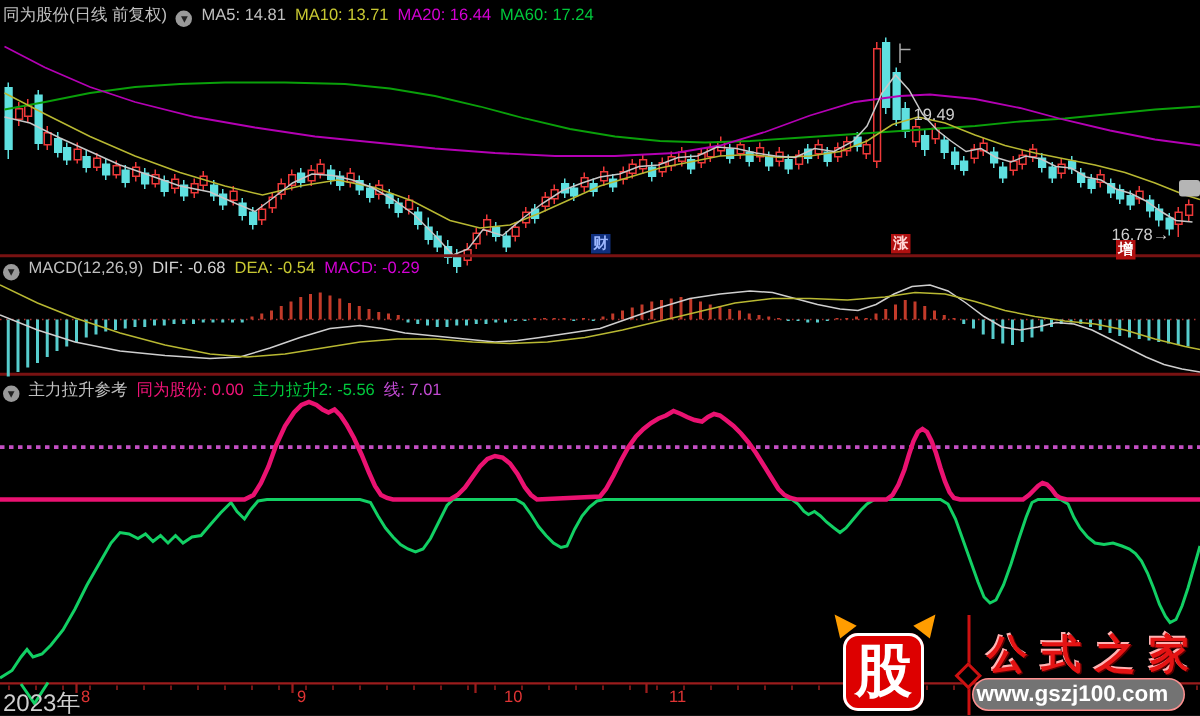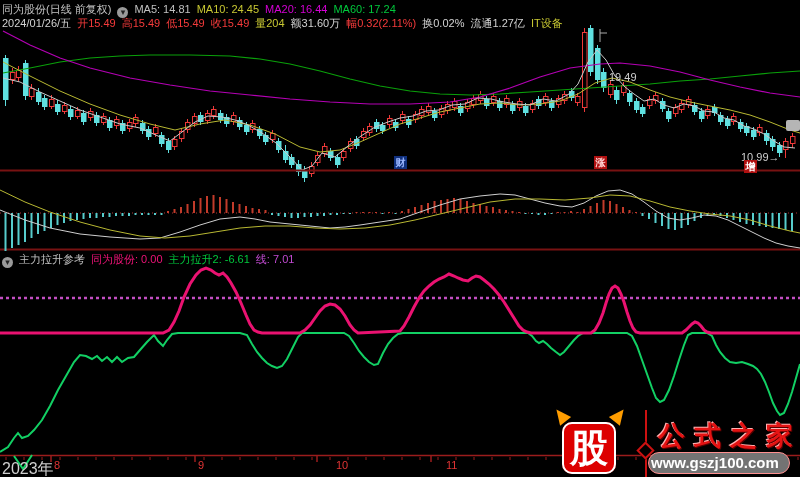--- a/index.html
+++ b/index.html
@@ -474,34 +474,34 @@
       <line x1="798" y1="457" x2="798" y2="460" stroke="#9b1c1c" stroke-width="1"></line>
       <line x1="51" y1="456" x2="51" y2="462" stroke="#9b1c1c" stroke-width="1.5"></line>
       <line x1="195" y1="456" x2="195" y2="462" stroke="#9b1c1c" stroke-width="1.5"></line>
       <line x1="317" y1="456" x2="317" y2="462" stroke="#9b1c1c" stroke-width="1.5"></line>
       <line x1="431" y1="456" x2="431" y2="462" stroke="#9b1c1c" stroke-width="1.5"></line>
     </svg>
 
   <div class="txtlayer">
 
     <div class="row" style="left:2px;top:2px;">
-      <span class="c-gry">同为股份(日线 前复权)</span><span class="ico">▾</span><span class="c-gry">MA5: 14.81</span><span class="c-yel">MA10: 24.45</span><span class="c-mag">MA20: 16.44</span><span class="c-grn">MA60: 17.24</span>
+      <span class="c-gry">同为股份(日线 前复权)</span><span class="ico">▾</span><span class="c-gry">MA5: 14.81</span><span class="c-yel">MA10: 13.71</span><span class="c-mag">MA20: 16.44</span><span class="c-grn">MA60: 17.24</span>
     </div>
 
-    <div class="row" style="left:2px;top:16px;">
-      <span class="c-wht">2024/01/26/五</span><span class="c-red">开15.49</span><span class="c-red">高15.49</span><span class="c-red">低15.49</span><span class="c-red">收15.49</span><span class="c-yel">量204</span><span class="c-wht">额31.60万</span><span class="c-red">幅0.32(2.11%)</span><span class="c-wht">换0.02%</span><span class="c-wht">流通1.27亿</span><span class="c-yel">IT设备</span>
+
+    <div class="row" style="left:2px;top:173px;">
+      <span class="ico">▾</span><span class="c-gry">MACD(12,26,9)</span><span class="c-wht">DIF: -0.68</span><span class="c-yel">DEA: -0.54</span><span class="c-mag">MACD: -0.29</span>
     </div>
 
-
     <div class="row" style="left:2px;top:252px;">
-      <span class="ico">▾</span><span class="c-gry">主力拉升参考</span><span class="c-pnk">同为股份: 0.00</span><span class="c-grn">主力拉升2: -6.61</span><span class="c-pur">线: 7.01</span>
+      <span class="ico">▾</span><span class="c-gry">主力拉升参考</span><span class="c-pnk">同为股份: 0.00</span><span class="c-grn">主力拉升2: -5.56</span><span class="c-pur">线: 7.01</span>
     </div>
 
     <div class="float-label" style="left:609px;top:27px;margin-top:44px;">19.49</div>
-    <div class="float-label" style="left:741px;top:151px;">10.99→</div>
+    <div class="float-label" style="left:741px;top:151px;">16.78→</div>
     <div class="price-tag" style="left: 786px; top: 120px;"></div>
 
     <div class="axis-year">2023年</div>
   <div class="axis-label" style="left: 54px;">8</div>
       <div class="axis-label" style="left: 198px;">9</div>
       <div class="axis-label" style="left: 336px;">10</div>
       <div class="axis-label" style="left: 434px; margin-left: 12px;">11</div>
       <div class="evt" style="left: 394px; top: 156px; background: rgb(16, 48, 126); color: rgb(157, 184, 255);">财</div>
       <div class="evt" style="left: 594px; top: 156px; background: rgb(176, 16, 16); color: rgb(255, 214, 214);">涨</div>
       <div class="evt" style="left: 744px; top: 160px; background: rgb(176, 16, 16); color: rgb(255, 255, 255);">增</div>

